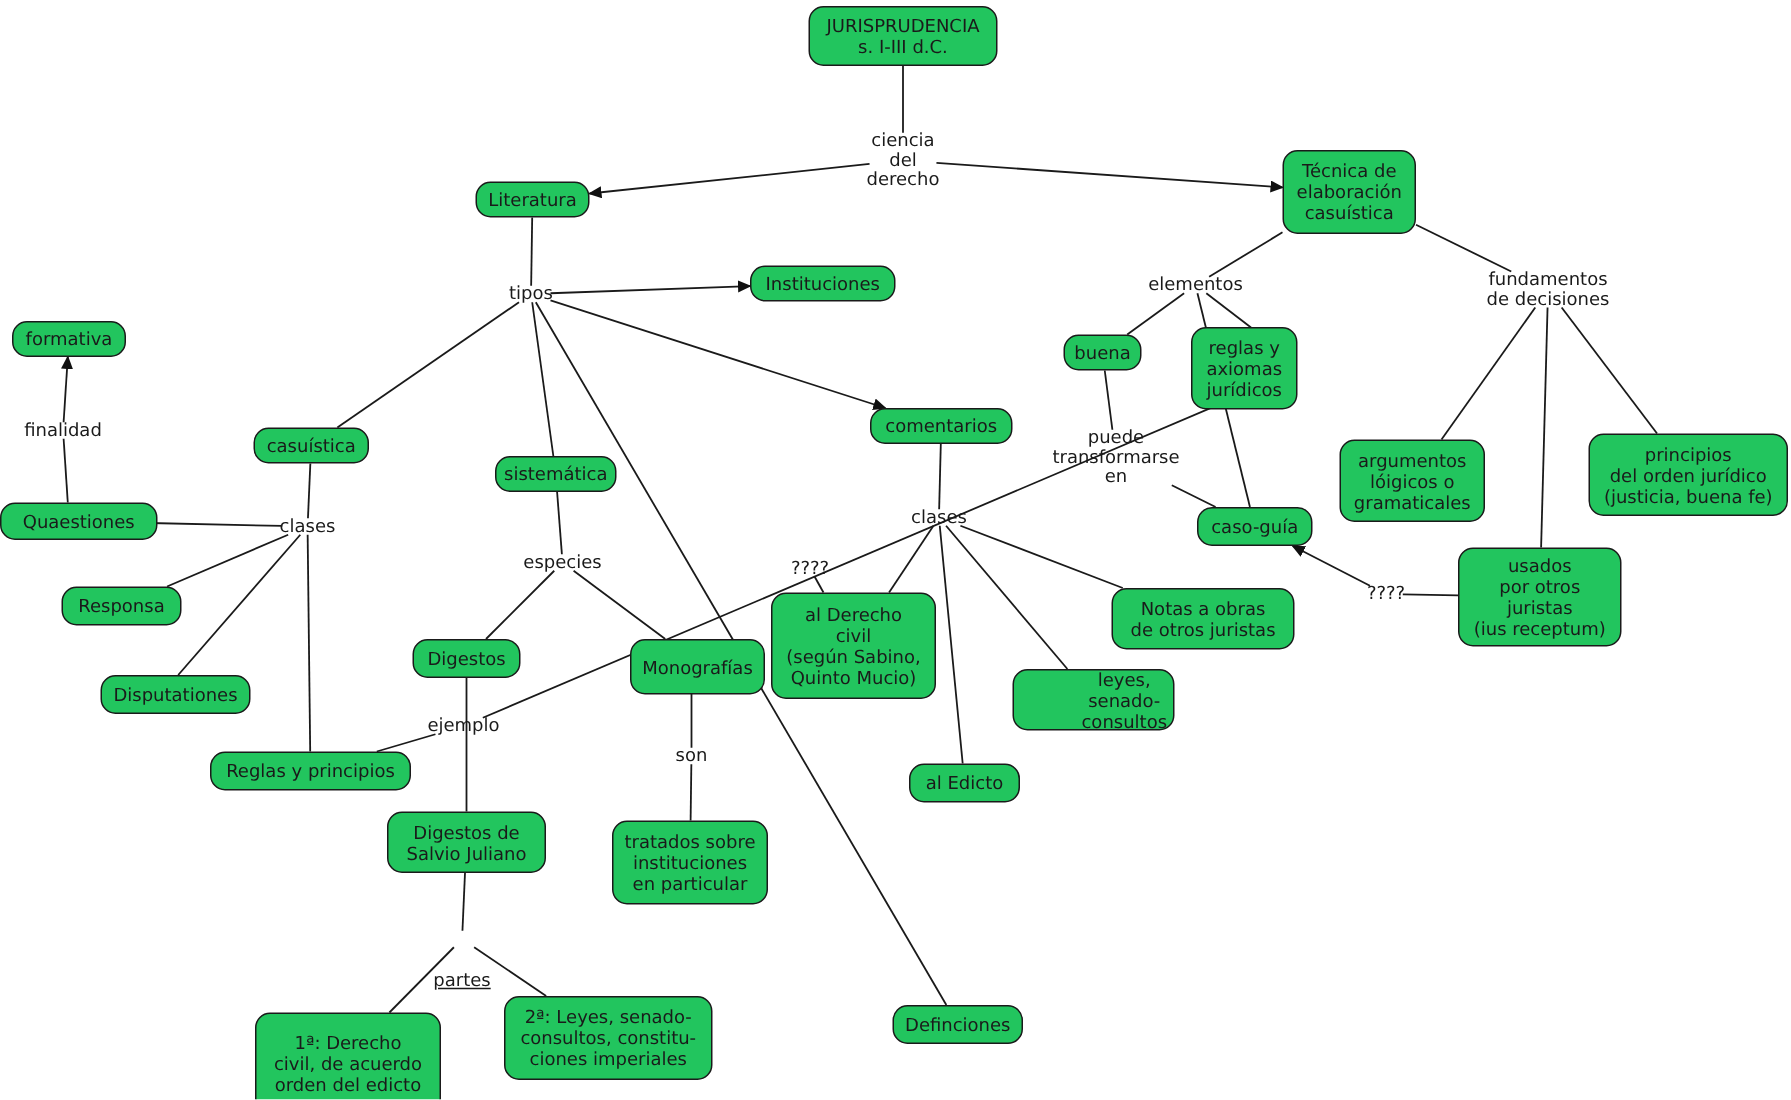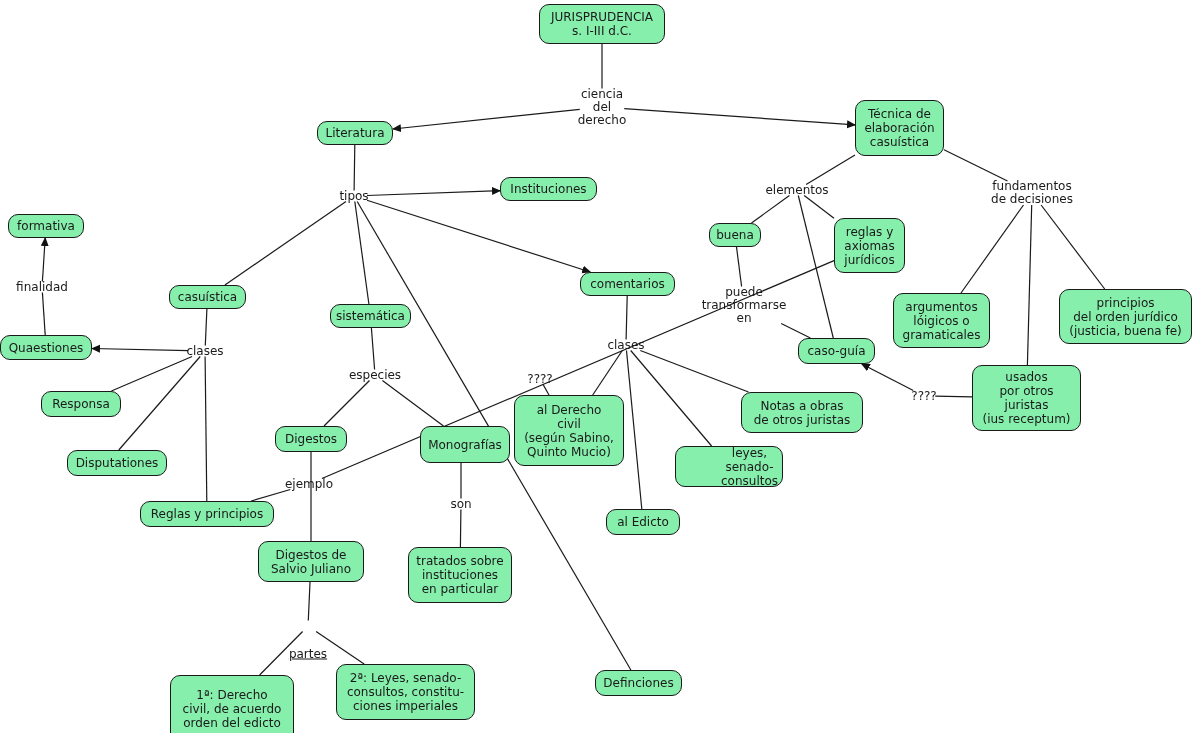--- a/index.html
+++ b/index.html
@@ -7,21 +7,21 @@
     position:relative;
     width:1194px;height:733px;
     background:#ffffff;
     font-family:"DejaVu Sans","Liberation Sans",sans-serif;
     overflow:hidden;
   }
   svg#edges{position:absolute;left:0;top:0;width:1194px;height:733px;pointer-events:none;}
   .node{
     position:absolute;
     box-sizing:border-box;
-    background:#86efac;
+    background:#22c55e;
     border:1px solid #1a1a1a;
     border-radius:10px;
     color:#1a1a1a;
     font-size:12px;
     line-height:14px;
     text-align:center;
     display:flex;
     align-items:center;
     justify-content:center;
     padding:3px 7px;
@@ -100,34 +100,34 @@
   </svg>
   <div id="nodes-layer">
       <div class="node" style="left: 539px; top: 4px; width: 126px; height: 40px;">JURISPRUDENCIA
 s. I-III d.C.</div>
       <div class="node" style="left: 317px; top: 121px; width: 76px; height: 24px;">Literatura</div>
       <div class="node" style="left: 855px; top: 100px; width: 89px; height: 56px;">Técnica de
 elaboración
 casuística</div>
       <div class="node" style="left: 500px; top: 177px; width: 97px; height: 24px;">Instituciones</div>
       <div class="node" style="left: 709px; top: 223px; width: 52px; height: 24px;">buena</div>
-      <div class="node" style="left: 834px; top: 218px; width: 71px; height: 55px;">reglas y
+      <div class="node" style="left: 794px; top: 218px; width: 71px; height: 55px;">reglas y
 axiomas
 jurídicos</div>
       <div class="node" style="left: 8px; top: 214px; width: 76px; height: 24px;">formativa</div>
       <div class="node" style="left: 580px; top: 272px; width: 95px; height: 24px;">comentarios</div>
       <div class="node" style="left: 169px; top: 285px; width: 77px; height: 24px;">casuística</div>
       <div class="node" style="left: 330px; top: 304px; width: 81px; height: 24px;">sistemática</div>
       <div class="node" style="left: 893px; top: 293px; width: 97px; height: 55px;">argumentos
 lóigicos o
 gramaticales</div>
       <div class="node" style="left: 1059px; top: 289px; width: 133px; height: 55px;">principios
 del orden jurídico
 (justicia, buena fe)</div>
-      <div class="node" style="left: 0px; top: 335px; width: 92px; height: 25px;">Quaestiones</div>
+      <div class="node" style="left: 0px; top: 335px; width: 105px; height: 25px;">Quaestiones</div>
       <div class="node" style="left: 798px; top: 338px; width: 77px; height: 26px;">caso-guía</div>
       <div class="node" style="left: 972px; top: 365px; width: 109px; height: 66px;">usados
 por otros
 juristas
 (ius receptum)</div>
       <div class="node" style="left: 41px; top: 391px; width: 80px; height: 26px;">Responsa</div>
       <div class="node" style="left: 741px; top: 392px; width: 122px; height: 41px;">Notas a obras
 de otros juristas</div>
       <div class="node" style="left: 514px; top: 395px; width: 110px; height: 71px;">al Derecho
 civil

